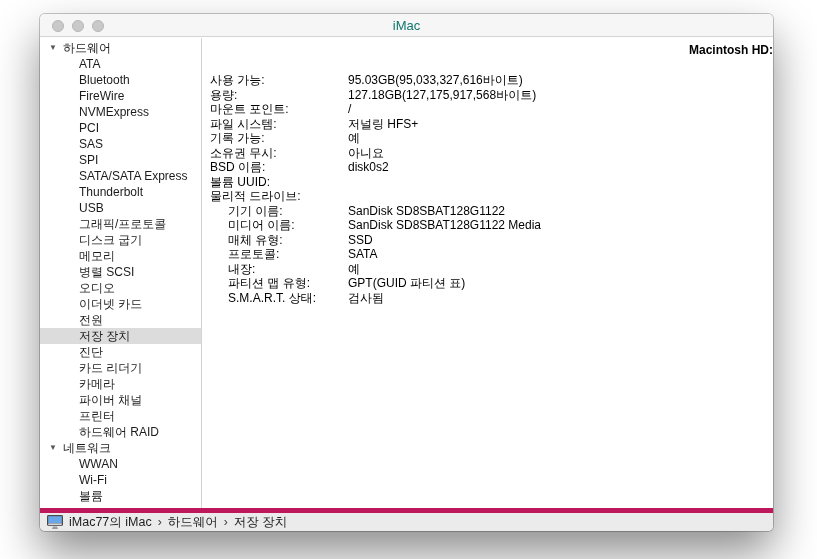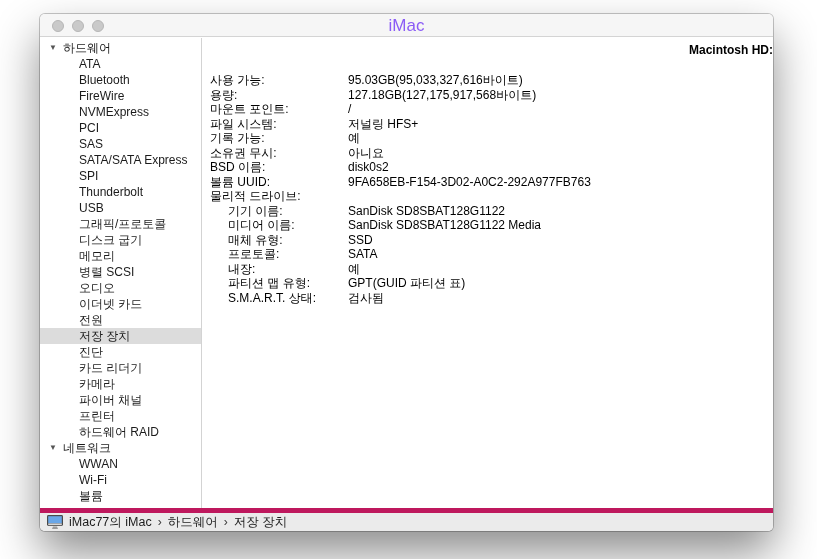--- a/index.html
+++ b/index.html
@@ -36,21 +36,21 @@
     position:absolute; left:0; top:0; right:0; height:23px;
     background:#f6f6f6; border-bottom:1px solid #d4d4d4;
     border-radius:5px 5px 0 0;
   }
   .traffic { position:absolute; left:12px; top:5.5px; display:flex; gap:8px; }
   .tl { width:12px; height:12px; border-radius:50%;
         background:#c9c9c9; border:1px solid #b6b6b6; }
   .title {
     position:absolute; left:0; right:0; top:0; height:23px;
     text-align:center; line-height:23px;
-    font-size:17px; color:#8b5cf6;
+    font-size:13px; color:#0f766e;
   }
 
   .winbody {
     position:absolute; left:0; top:24px; right:0; bottom:23px;
     display:flex; overflow:hidden;
   }
 
   
   .sidebar {
     width:162px; flex:0 0 162px; background:#fff;
@@ -101,22 +101,22 @@
 
     <div class="winbody">
       <div class="sidebar" id="sidebar">
           <div class="side-row section"><span class="tri">▼</span><span class="lab">하드웨어</span></div>
           <div class="side-row item"><span class="lab">ATA</span></div>
           <div class="side-row item"><span class="lab">Bluetooth</span></div>
           <div class="side-row item"><span class="lab">FireWire</span></div>
           <div class="side-row item"><span class="lab">NVMExpress</span></div>
           <div class="side-row item"><span class="lab">PCI</span></div>
           <div class="side-row item"><span class="lab">SAS</span></div>
+          <div class="side-row item"><span class="lab">SPI</span></div>
           <div class="side-row item"><span class="lab">SATA/SATA Express</span></div>
-          <div class="side-row item"><span class="lab">SPI</span></div>
           <div class="side-row item"><span class="lab">Thunderbolt</span></div>
           <div class="side-row item"><span class="lab">USB</span></div>
           <div class="side-row item"><span class="lab">그래픽/프로토콜</span></div>
           <div class="side-row item"><span class="lab">디스크 굽기</span></div>
           <div class="side-row item"><span class="lab">메모리</span></div>
           <div class="side-row item"><span class="lab">병렬 SCSI</span></div>
           <div class="side-row item"><span class="lab">오디오</span></div>
           <div class="side-row item"><span class="lab">이더넷 카드</span></div>
           <div class="side-row item"><span class="lab">전원</span></div>
           <div class="side-row item selected"><span class="lab">저장 장치</span></div>
@@ -157,21 +157,20 @@
             <div class="info-row">
               <span class="lbl">소유권 무시:</span>
               <span class="val">아니요</span>
             </div>
             <div class="info-row">
               <span class="lbl">BSD 이름:</span>
               <span class="val">disk0s2</span>
             </div>
             <div class="info-row">
               <span class="lbl">볼륨 UUID:</span>
-              <span class="val">9FA658EB-F154-3D02-A0C2-292A977FB763</span>
             </div>
             <div class="info-row">
               <span class="lbl">물리적 드라이브:</span>
               <span class="val"></span>
             </div>
             <div class="info-row ind">
               <span class="lbl">기기 이름:</span>
               <span class="val">SanDisk SD8SBAT128G1122</span>
             </div>
             <div class="info-row ind">

